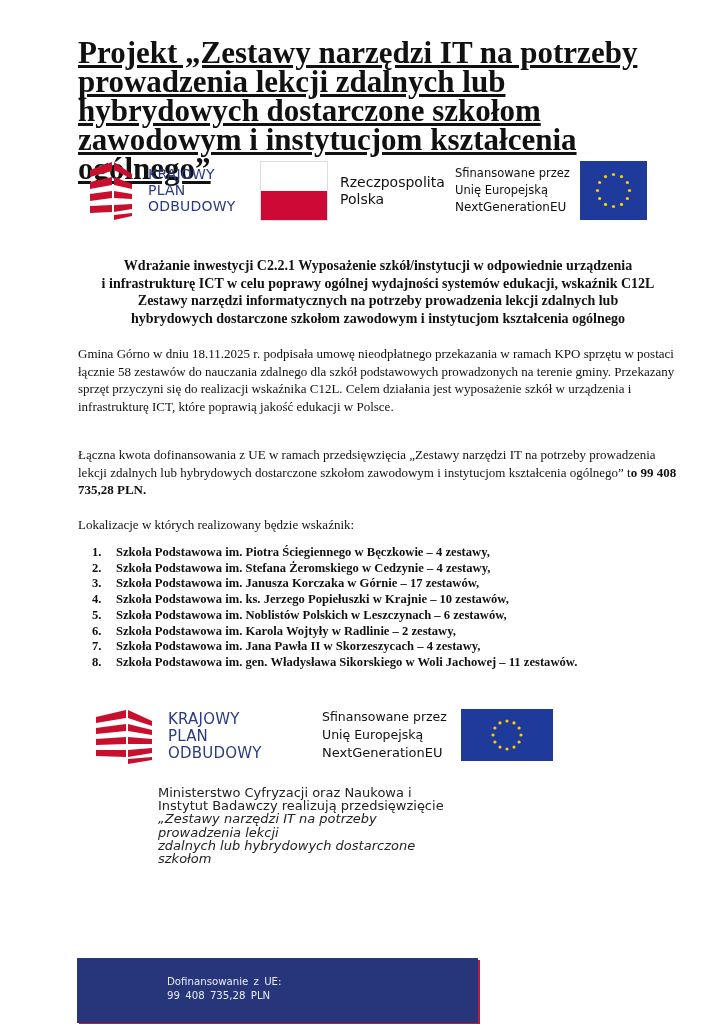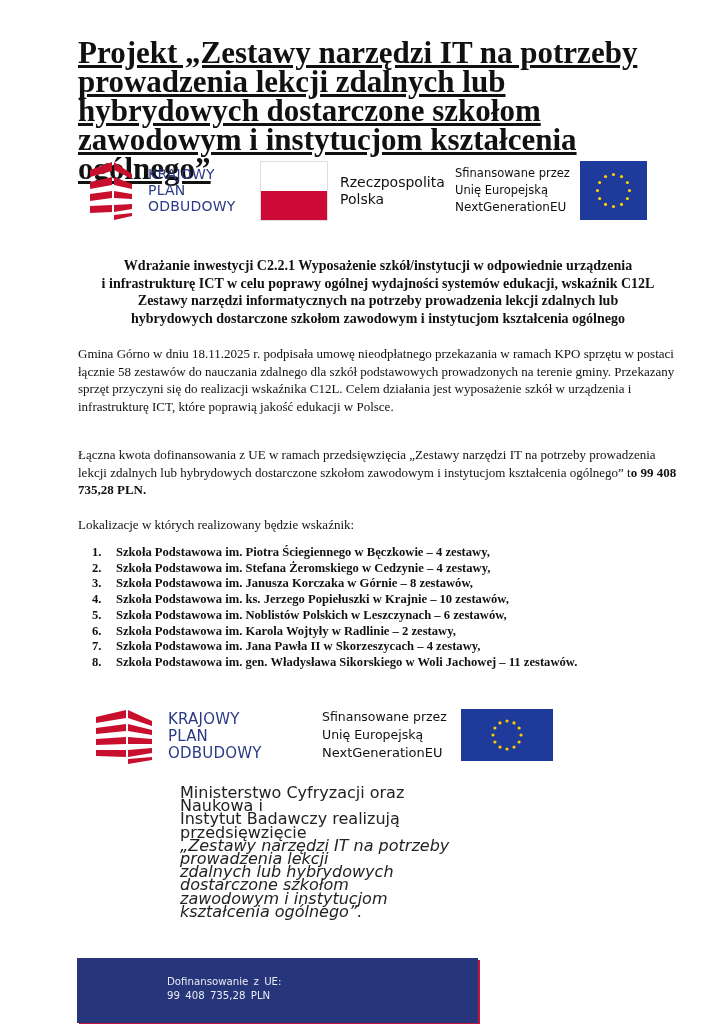--- a/index.html
+++ b/index.html
@@ -19,21 +19,21 @@
   .flag-pl .r { height: 50%; background: #cc0a35; }
 
   .subhead { left: 78px; top: 257px; width: 600px; text-align: center; font-weight: bold; font-size: 14px; line-height: 17.5px; }
   .para { left: 78px; width: 600px; font-size: 13px; line-height: 17.5px; }
   .para b { font-weight: bold; }
 
   .list { left: 92px; top: 545px; width: 600px; margin: 0; padding: 0; list-style: none; font-weight: bold; font-size: 12.6px; line-height: 15.7px; }
   .list li { display: flex; white-space: nowrap; }
   .list .num { width: 24px; }
 
-  .ministry { left: 180px; top: 786px; width: 300px; font-family: "DejaVu Sans", sans-serif; font-size: 16px; line-height: 13.2px; color: #222; }
+  .ministry { left: 158px; top: 786px; width: 300px; font-family: "DejaVu Sans", sans-serif; font-size: 13px; line-height: 13.2px; color: #222; }
   .ministry .it { font-style: italic; }
 
   .banner { left: 77px; top: 913px; width: 401px; height: 65px; background: #27357a; box-shadow: 2px 2px 0 #c4163b; margin-top: 45px; }
   .banner-text { position: absolute; left: 90px; top: 17px; font-family: "DejaVu Sans", sans-serif; font-size: 10.2px; line-height: 14px; color: #e8ebf5; word-spacing: 2px; }
 </style>
 </head>
 <body>
 
 <h1 class="abs title">Projekt „Zestawy narzędzi IT na potrzeby prowadzenia lekcji zdalnych lub hybrydowych dostarczone szkołom zawodowym i instytucjom kształcenia ogólnego”</h1>
 
@@ -111,21 +111,21 @@
   <li>
       <span class="num">1.</span>
       <span>Szkoła Podstawowa im. Piotra Ściegiennego w Bęczkowie – 4 zestawy,</span>
     </li>
   <li>
       <span class="num">2.</span>
       <span>Szkoła Podstawowa im. Stefana Żeromskiego w Cedzynie – 4 zestawy,</span>
     </li>
   <li>
       <span class="num">3.</span>
-      <span>Szkoła Podstawowa im. Janusza Korczaka w Górnie – 8 zestawów,</span>
+      <span>Szkoła Podstawowa im. Janusza Korczaka w Górnie – 17 zestawów,</span>
     </li>
   <li>
       <span class="num">4.</span>
       <span>Szkoła Podstawowa im. ks. Jerzego Popiełuszki w Krajnie – 10 zestawów,</span>
     </li>
   <li>
       <span class="num">5.</span>
       <span>Szkoła Podstawowa im. Noblistów Polskich w Leszczynach – 6 zestawów,</span>
     </li>
   <li>
@@ -186,21 +186,20 @@
         <circle cx="39" cy="13.9" r="1.6"></circle>
     </g>
   </svg>
 </div>
 
 <div class="abs ministry">
   <div>Ministerstwo Cyfryzacji oraz Naukowa i</div>
   <div>Instytut Badawczy realizują przedsięwzięcie</div>
   <div class="it">„Zestawy narzędzi IT na potrzeby prowadzenia lekcji</div>
   <div class="it">zdalnych lub hybrydowych dostarczone szkołom</div>
-  <div class="it">zawodowym i instytucjom kształcenia ogólnego”.</div>
 </div>
 
 <div class="abs banner">
   <div class="banner-text">
     <div>Dofinansowanie z UE:</div>
     <div>99 408 735,28 PLN</div>
   </div>
 </div>
 
 </body></html>

